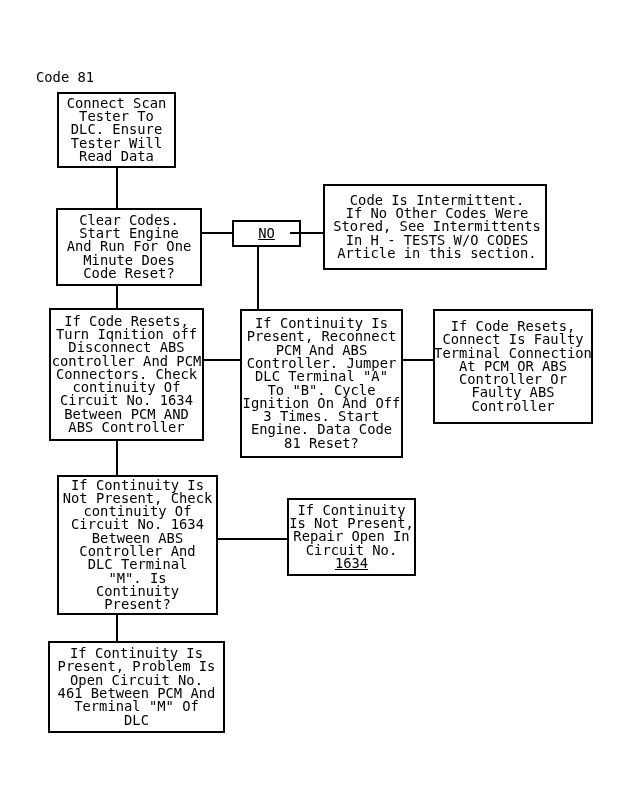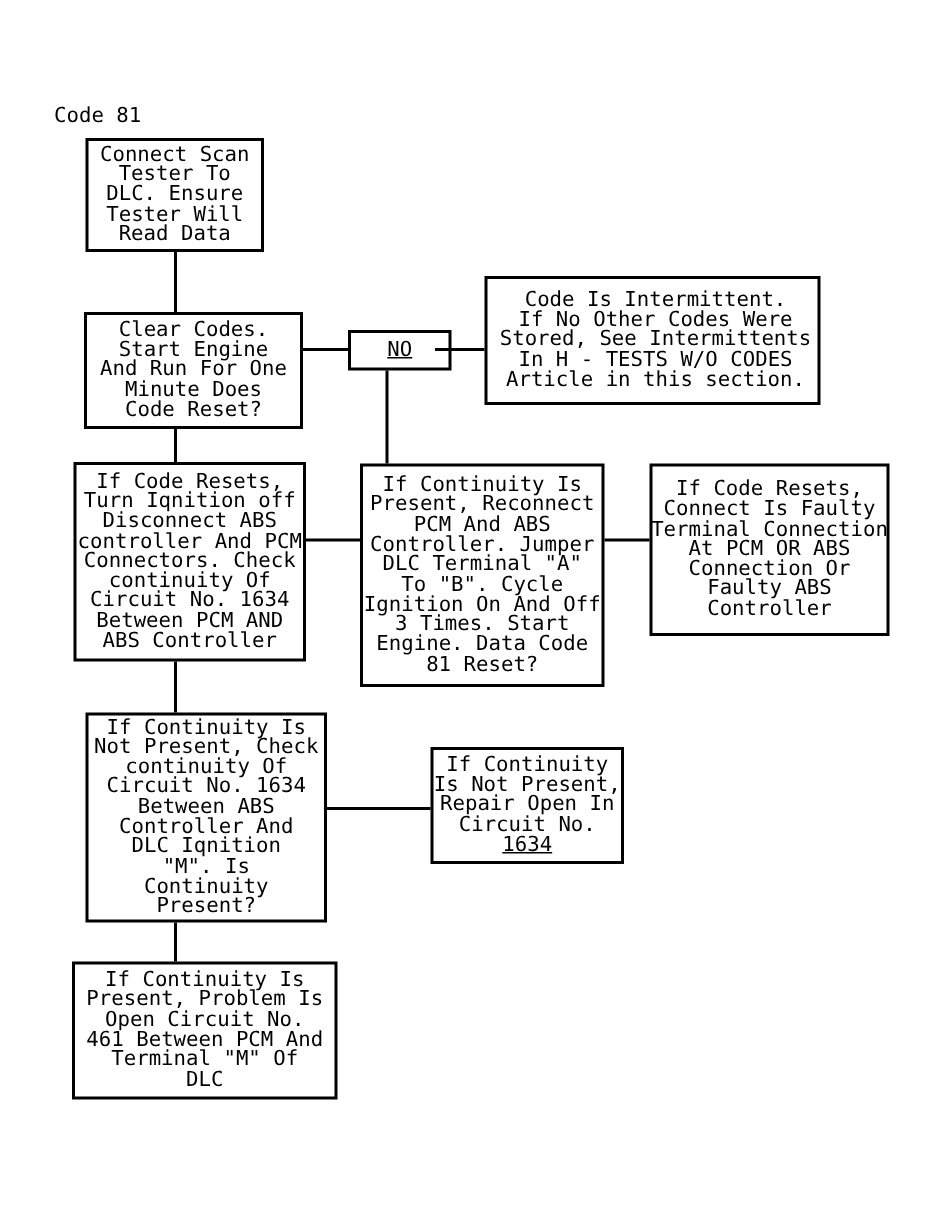--- a/index.html
+++ b/index.html
@@ -107,33 +107,33 @@
     <div class="line">3 Times. Start</div>
     <div class="line">Engine. Data Code</div>
     <div class="line">81 Reset?</div>
   </div>
 
   <div class="fbox" style="left:433px; top:309px; width:160px; height:115px;">
     <div class="line">If Code Resets,</div>
     <div class="line">Connect Is Faulty</div>
     <div class="line">Terminal Connection</div>
     <div class="line">At PCM OR ABS</div>
-    <div class="line">Connection Or</div>
+    <div class="line">Controller Or</div>
     <div class="line">Faulty ABS</div>
     <div class="line">Controller</div>
   </div>
 
   <div class="fbox" style="left:57px; top:475px; width:161px; height:140px;">
     <div class="line">If Continuity Is</div>
     <div class="line">Not Present, Check</div>
     <div class="line">continuity Of</div>
     <div class="line">Circuit No. 1634</div>
     <div class="line">Between ABS</div>
     <div class="line">Controller And</div>
-    <div class="line">DLC Iqnition</div>
+    <div class="line">DLC Terminal</div>
     <div class="line">"M". Is</div>
     <div class="line">Continuity</div>
     <div class="line">Present?</div>
   </div>
 
   <div class="fbox" style="left:287px; top:498px; width:129px; height:78px;">
     <div class="line">If Continuity</div>
     <div class="line">Is Not Present,</div>
     <div class="line">Repair Open In</div>
     <div class="line">Circuit No.</div>

